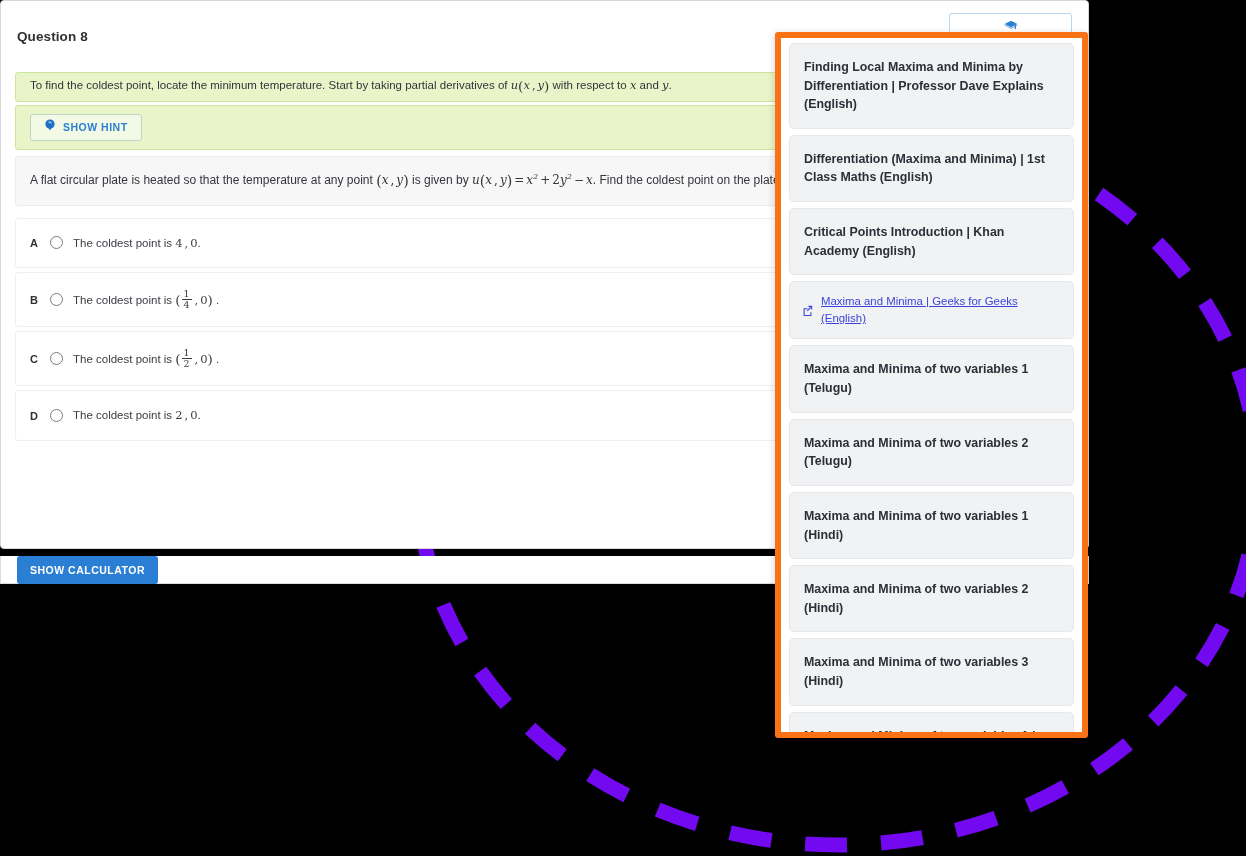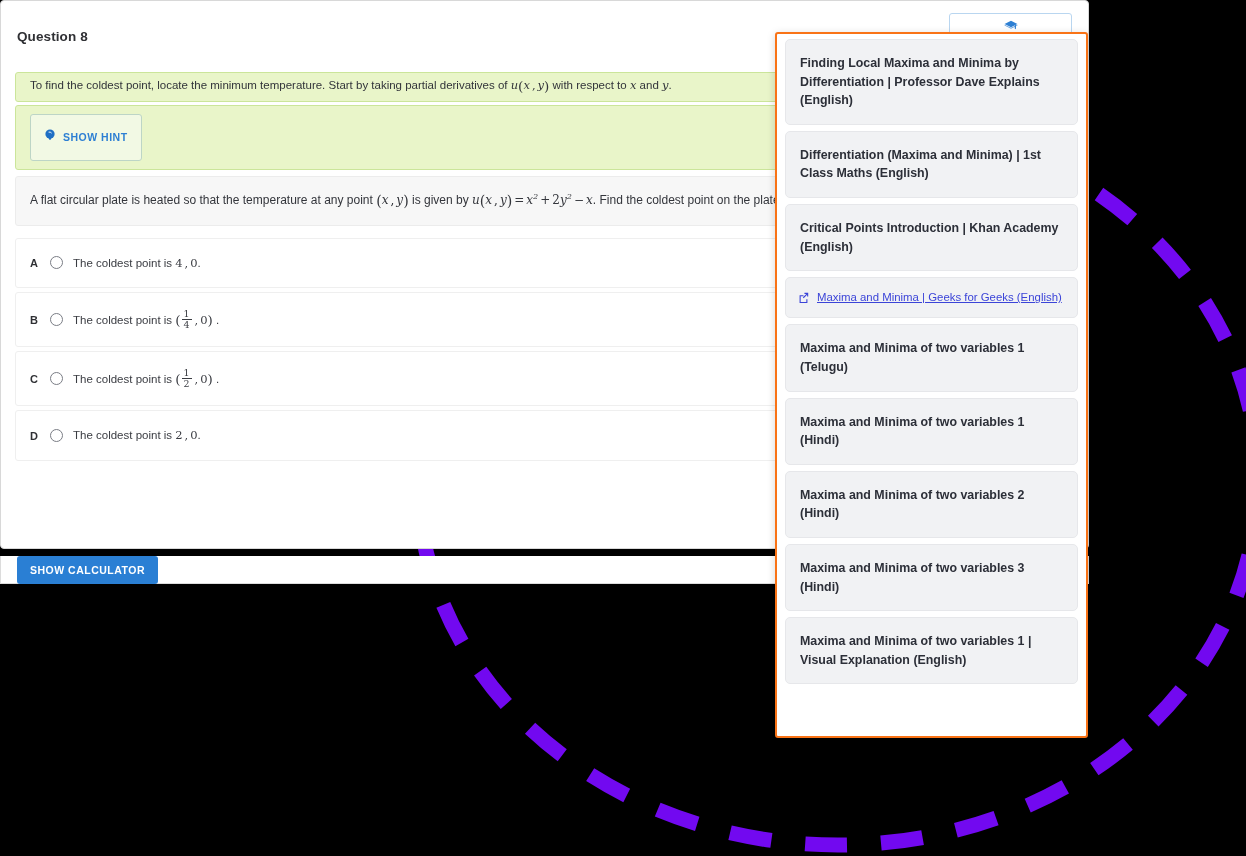--- a/index.html
+++ b/index.html
@@ -90,21 +90,21 @@
     display: inline-flex;
     align-items: center;
     gap: 7px;
     background: #f2f9e4;
     border: 1px solid #bdd5c6;
     border-radius: 3px;
     color: #2d7fd3;
     font-size: 10.5px;
     font-weight: 600;
     letter-spacing: .5px;
-    padding: 14px 13px;
+    padding: 4px 13px;
     cursor: pointer;
   }
 
   .q-body {
     margin: 6px 14px 0 14px;
     background: #f7f7f7;
     border: 1px solid #ececec;
     border-radius: 3px;
     padding: 13px 14px;
     font-size: 12px;
@@ -195,21 +195,21 @@
   }
 
   
   #tutorials-panel {
     position: absolute;
     left: 775px;
     top: 32px;
     width: 313px;
     height: 706px;
     background: #ffffff;
-    border: 2px solid #f97316;
+    border: 6px solid #f97316;
     border-radius: 3px;
     box-shadow: 0 2px 9px rgba(0,0,0,.17);
     z-index: 30;
     overflow: hidden;
     padding: 5px 8px 0 8px;
   }
   .tut-item {
     background: #f1f2f4;
     border: 1px solid #e6e7ea;
     border-radius: 5px;
@@ -336,20 +336,21 @@
         <svg width="11" height="11" viewBox="0 0 14 14">
           <path d="M2 4 h5 v1.4 H3.4 v7.2 h7.2 V9.2 H12 V14 H2 Z" fill="#3b44d8"></path>
           <path d="M8.2 1 H13 V5.8 H11.6 V3.4 L7.2 7.8 L6.2 6.8 L10.6 2.4 H8.2 Z" fill="#3b44d8"></path>
         </svg>
       </span>
       <span class="tut-link-text">Maxima and Minima | Geeks for Geeks (English)</span>
     </div>
 
 
     <div class="tut-item">Maxima and Minima of two variables 1 (Telugu)</div>
+    <div class="tut-item">Maxima and Minima of two variables 2 (Telugu)</div>
     <div class="tut-item">Maxima and Minima of two variables 1 (Hindi)</div>
     <div class="tut-item">Maxima and Minima of two variables 2 (Hindi)</div>
     <div class="tut-item">Maxima and Minima of two variables 3 (Hindi)</div>
     <div class="tut-item">Maxima and Minima of two variables 1 | Visual Explanation (English)</div>
 
   </div>
 
   <svg id="annotation-ellipse" viewBox="0 0 1246 856" preserveAspectRatio="none">
     <ellipse cx="838" cy="480" rx="420" ry="365" fill="none" stroke="#7209f0" stroke-width="15" stroke-dasharray="42 34" stroke-linecap="butt"></ellipse>
   </svg>

